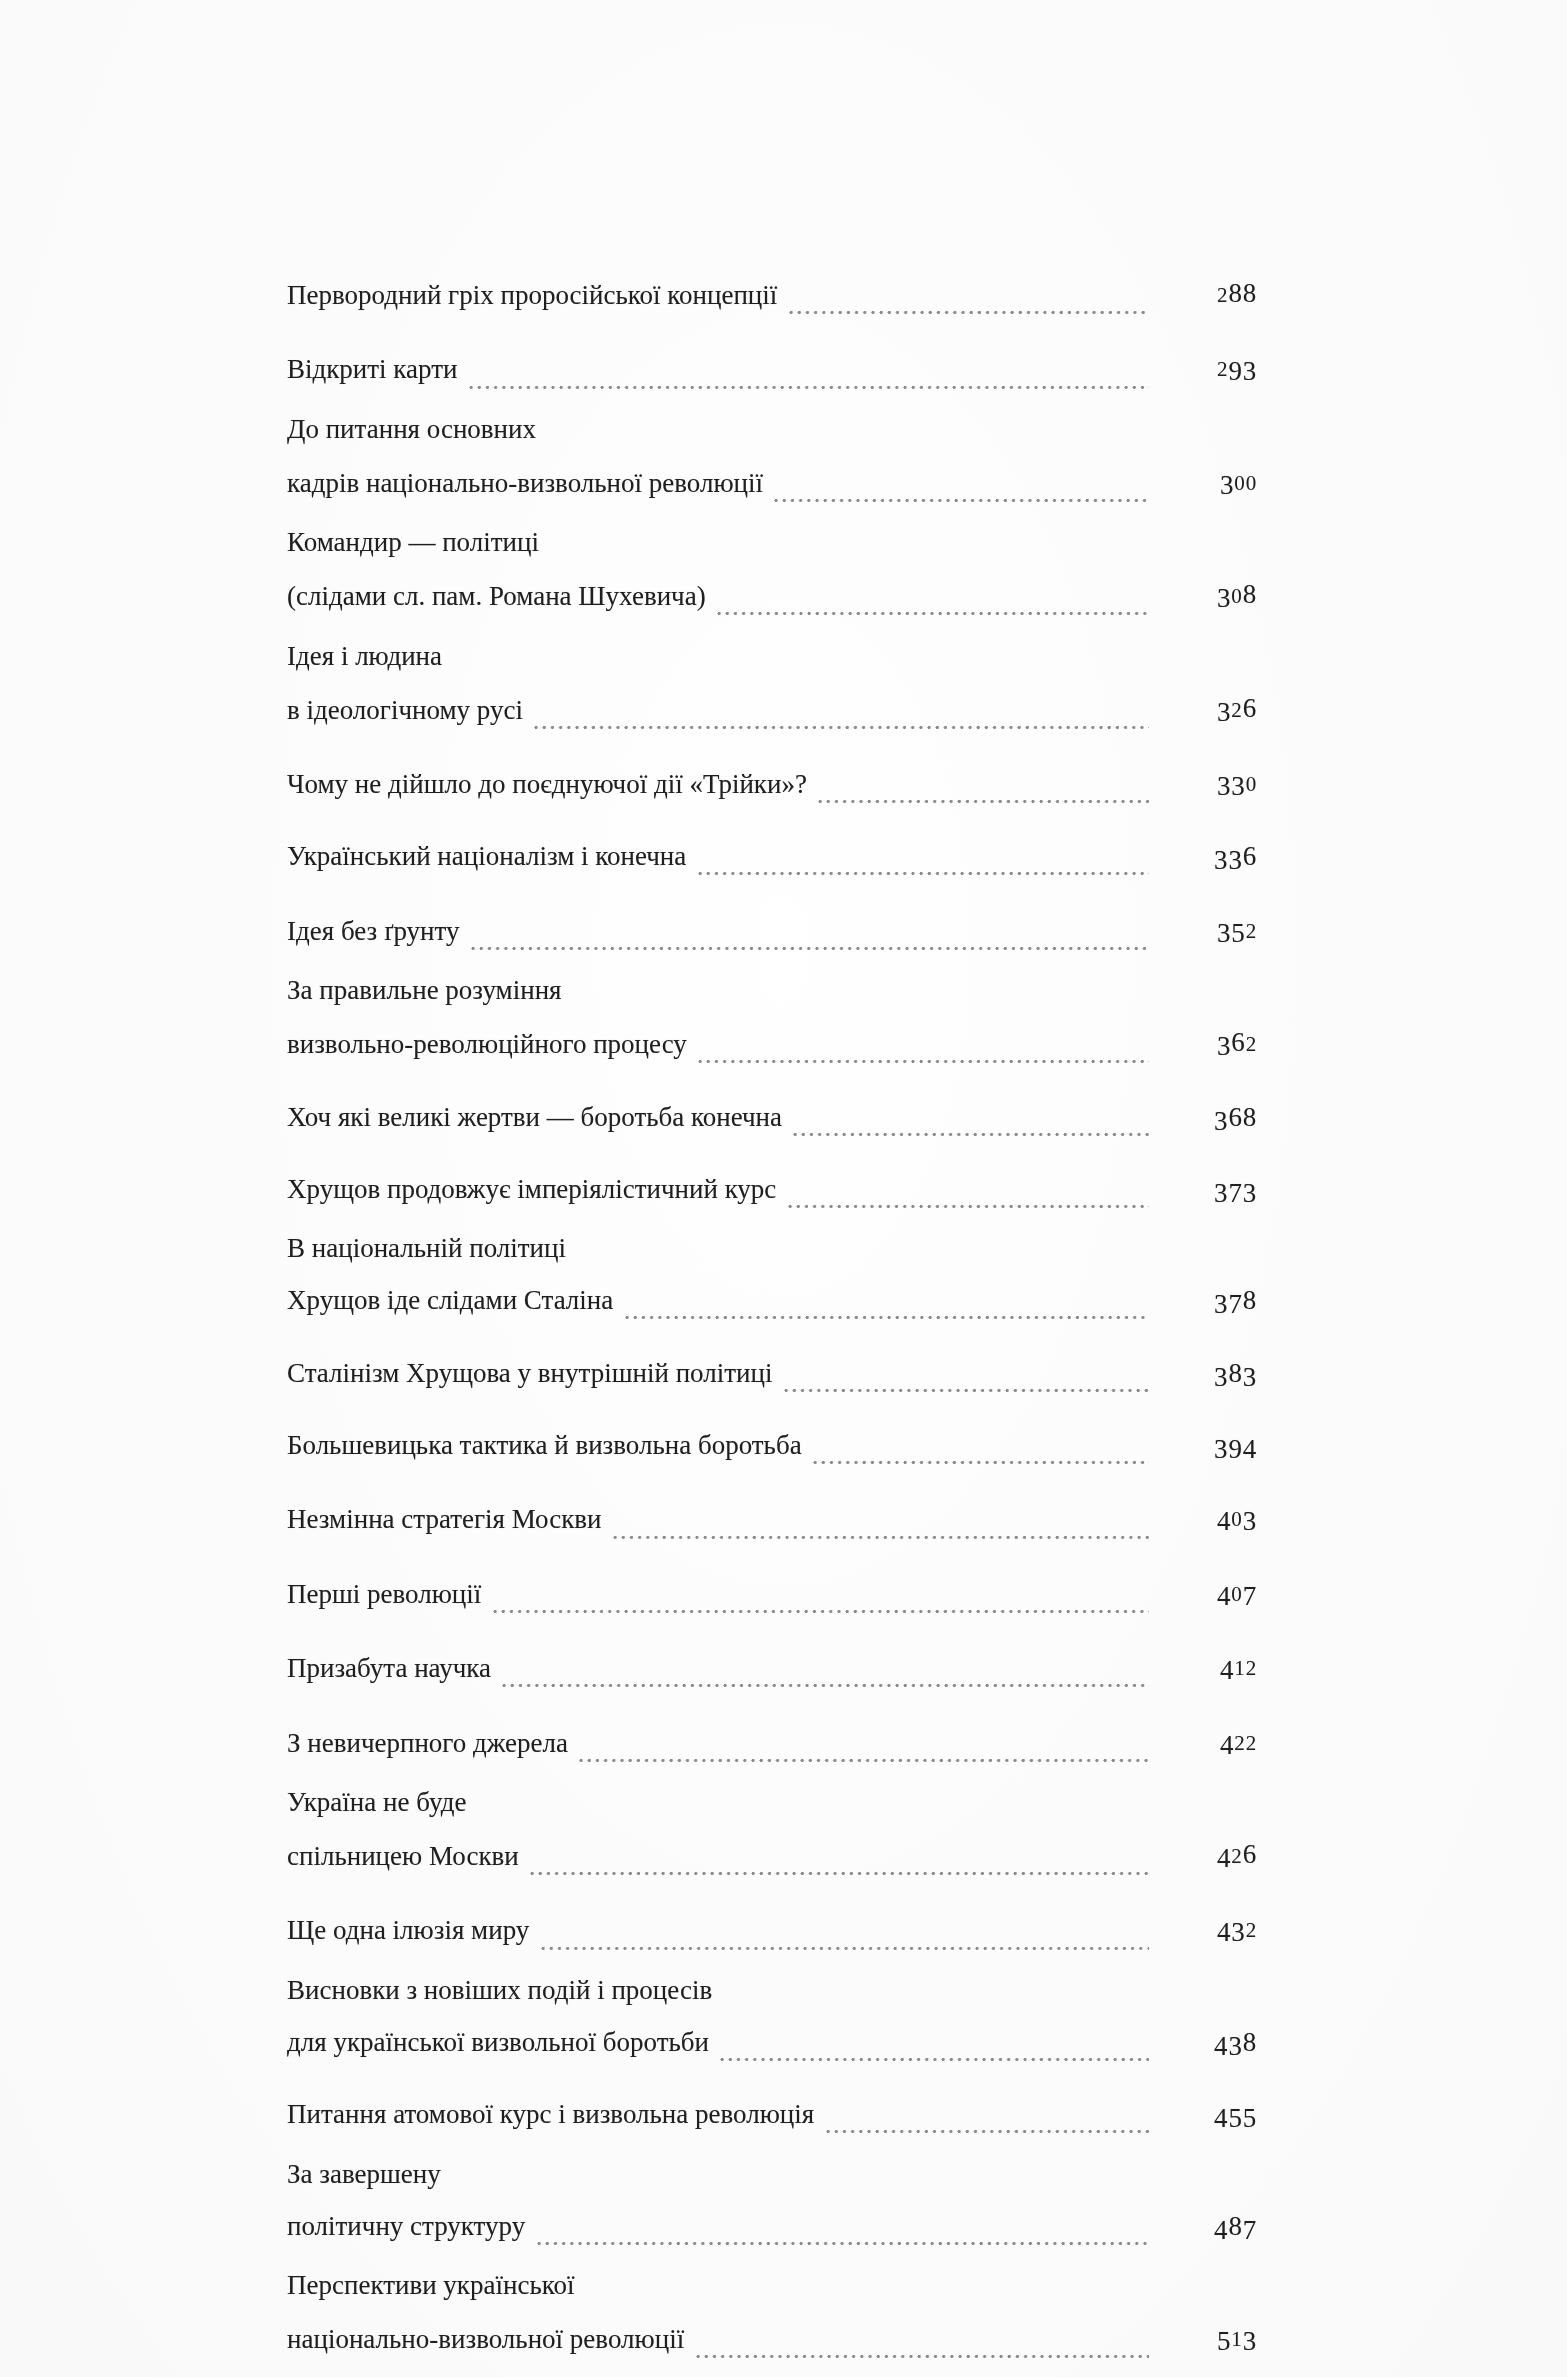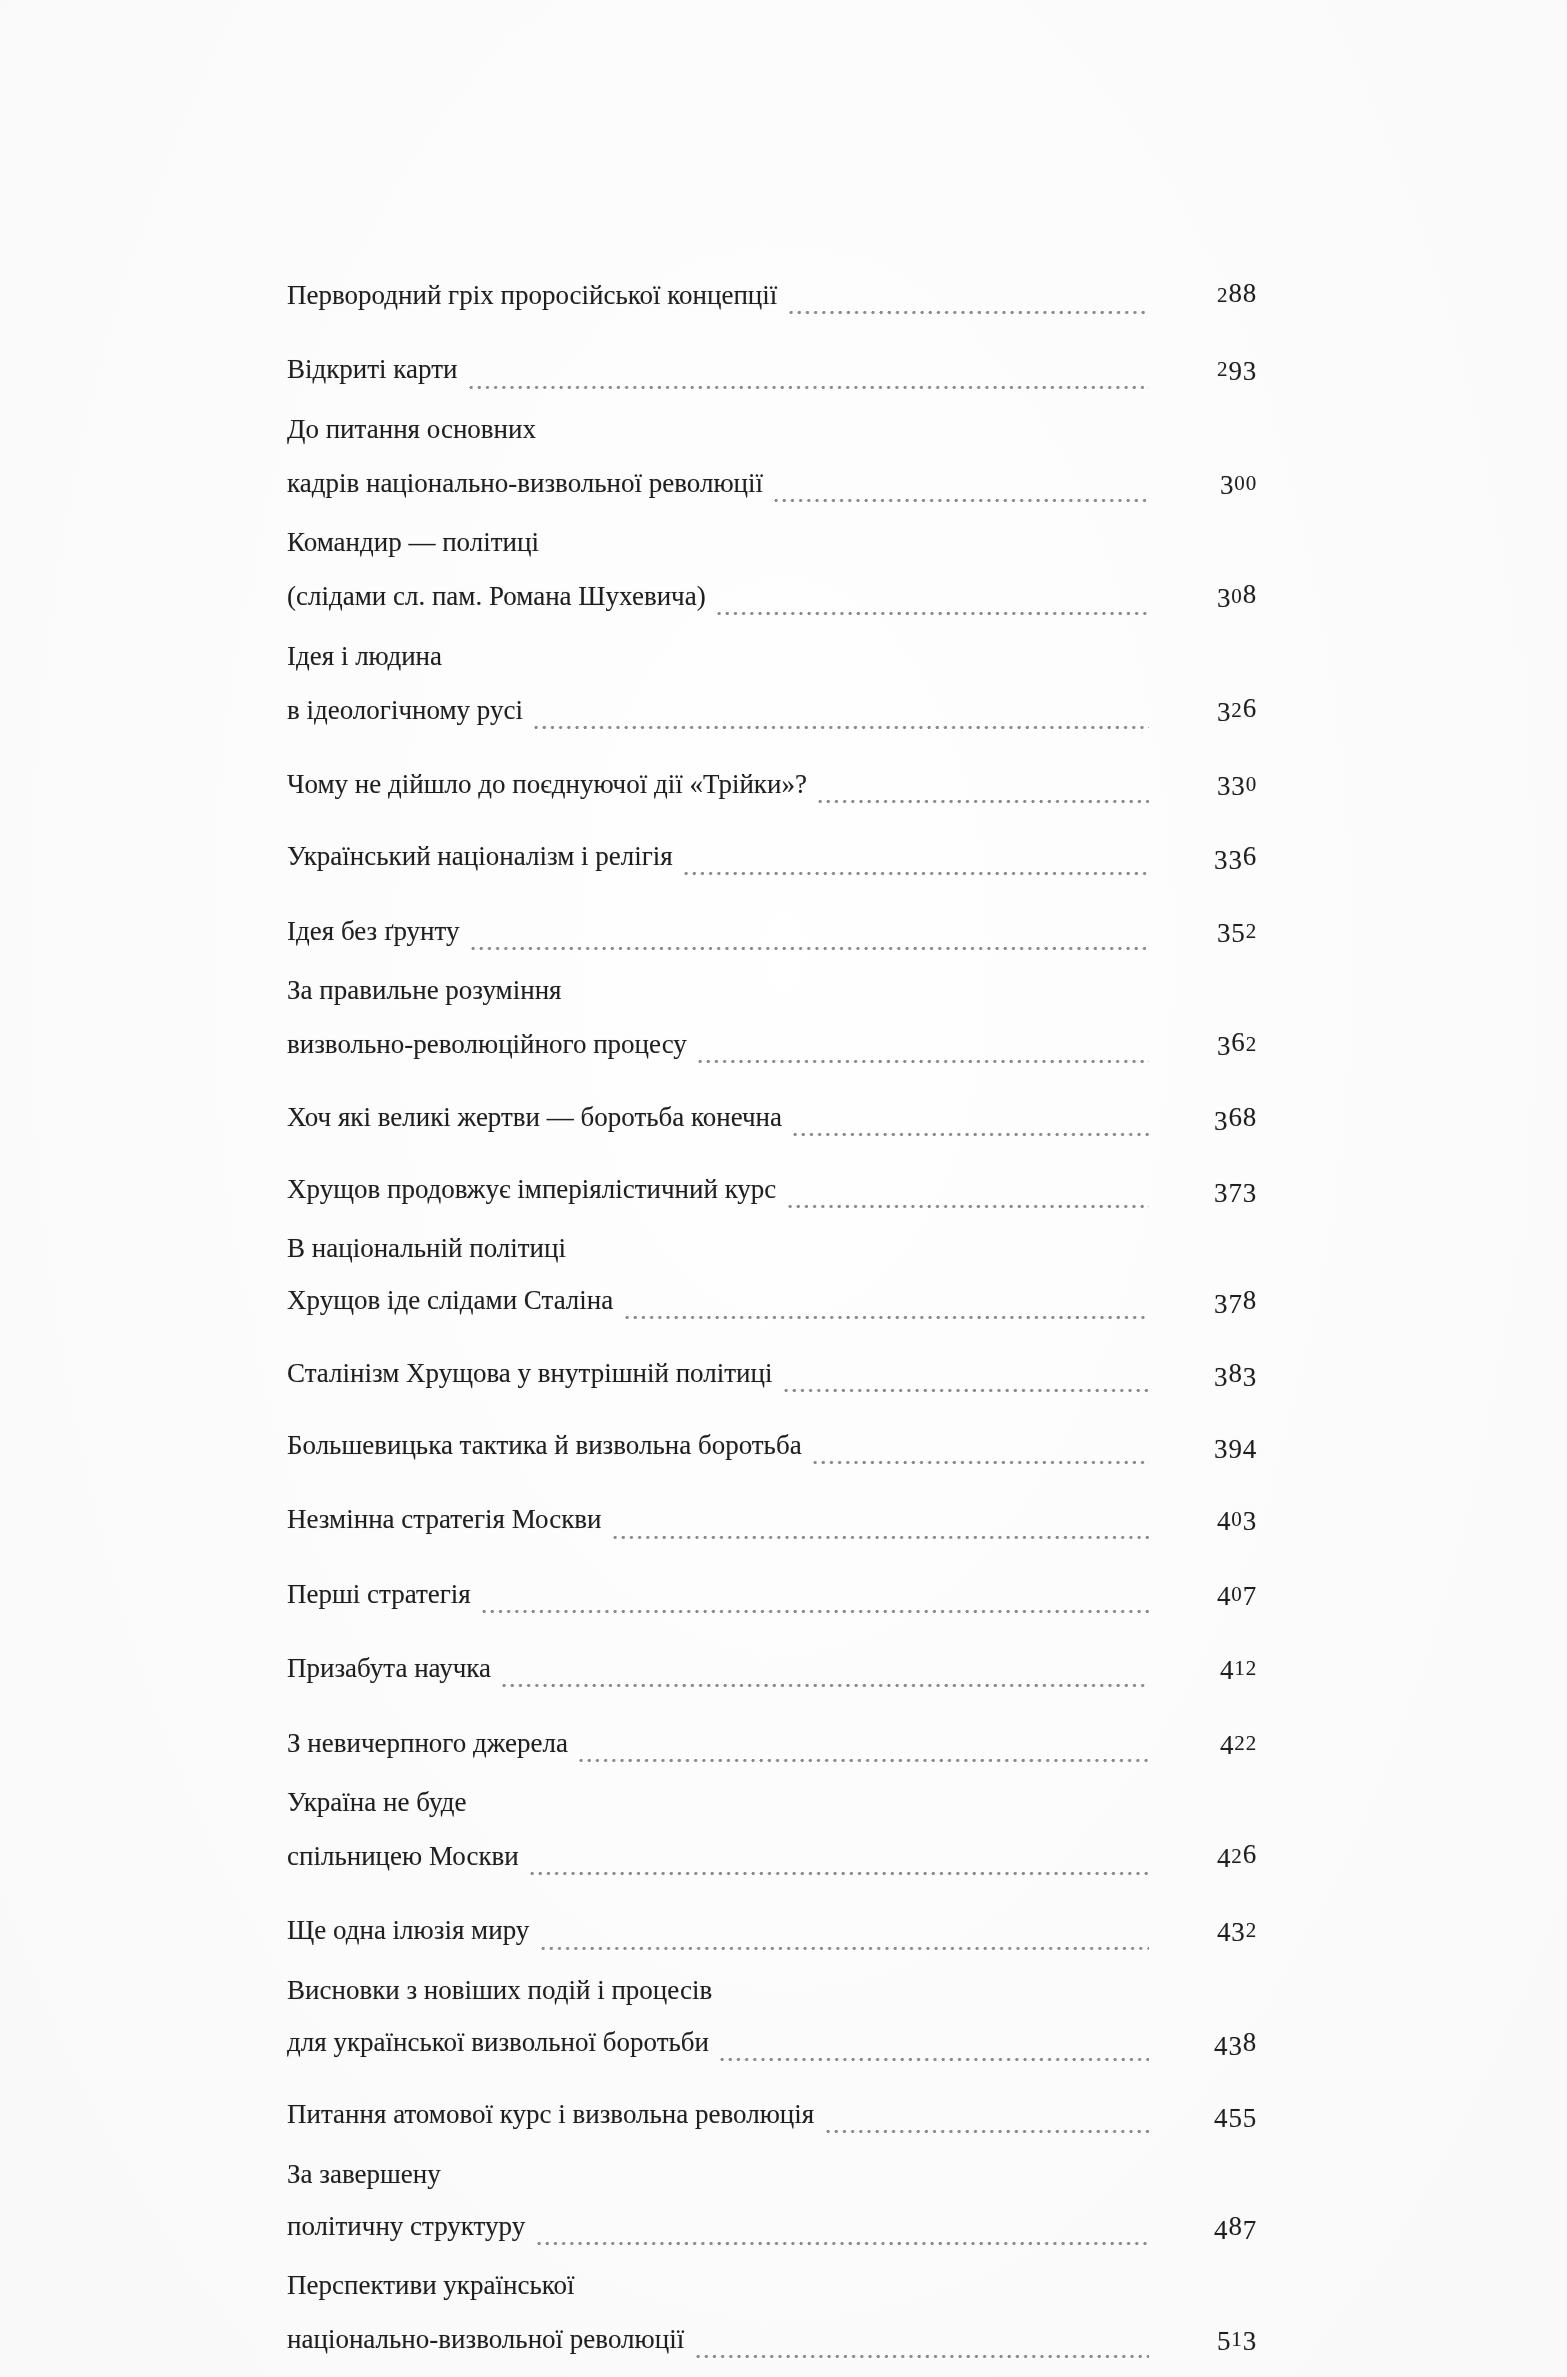--- a/index.html
+++ b/index.html
@@ -109,21 +109,21 @@
       </div>
       <div class="entry">
         <div class="row">
           <span class="title">Чому не дійшло до поєднуючої дії «Трійки»?</span>
           <span class="leader"></span>
           <span class="num"><span class="fig-desc">3</span><span class="fig-desc">3</span><span class="fig-small">0</span></span>
         </div>
       </div>
       <div class="entry">
         <div class="row">
-          <span class="title">Український націоналізм і релігія</span>
+          <span class="title">Український націоналізм і конечна</span>
           <span class="leader"></span>
           <span class="num"><span class="fig-desc">3</span><span class="fig-desc">3</span><span>6</span></span>
         </div>
       </div>
       <div class="entry">
         <div class="row">
           <span class="title">Ідея без ґрунту</span>
           <span class="leader"></span>
           <span class="num"><span class="fig-desc">3</span><span class="fig-desc">5</span><span class="fig-small">2</span></span>
         </div>
@@ -174,21 +174,21 @@
       </div>
       <div class="entry">
         <div class="row">
           <span class="title">Незмінна стратегія Москви</span>
           <span class="leader"></span>
           <span class="num"><span class="fig-desc">4</span><span class="fig-small">0</span><span class="fig-desc">3</span></span>
         </div>
       </div>
       <div class="entry">
         <div class="row">
-          <span class="title">Перші стратегія</span>
+          <span class="title">Перші революції</span>
           <span class="leader"></span>
           <span class="num"><span class="fig-desc">4</span><span class="fig-small">0</span><span class="fig-desc">7</span></span>
         </div>
       </div>
       <div class="entry">
         <div class="row">
           <span class="title">Призабута научка</span>
           <span class="leader"></span>
           <span class="num"><span class="fig-desc">4</span><span class="fig-small">1</span><span class="fig-small">2</span></span>
         </div>

